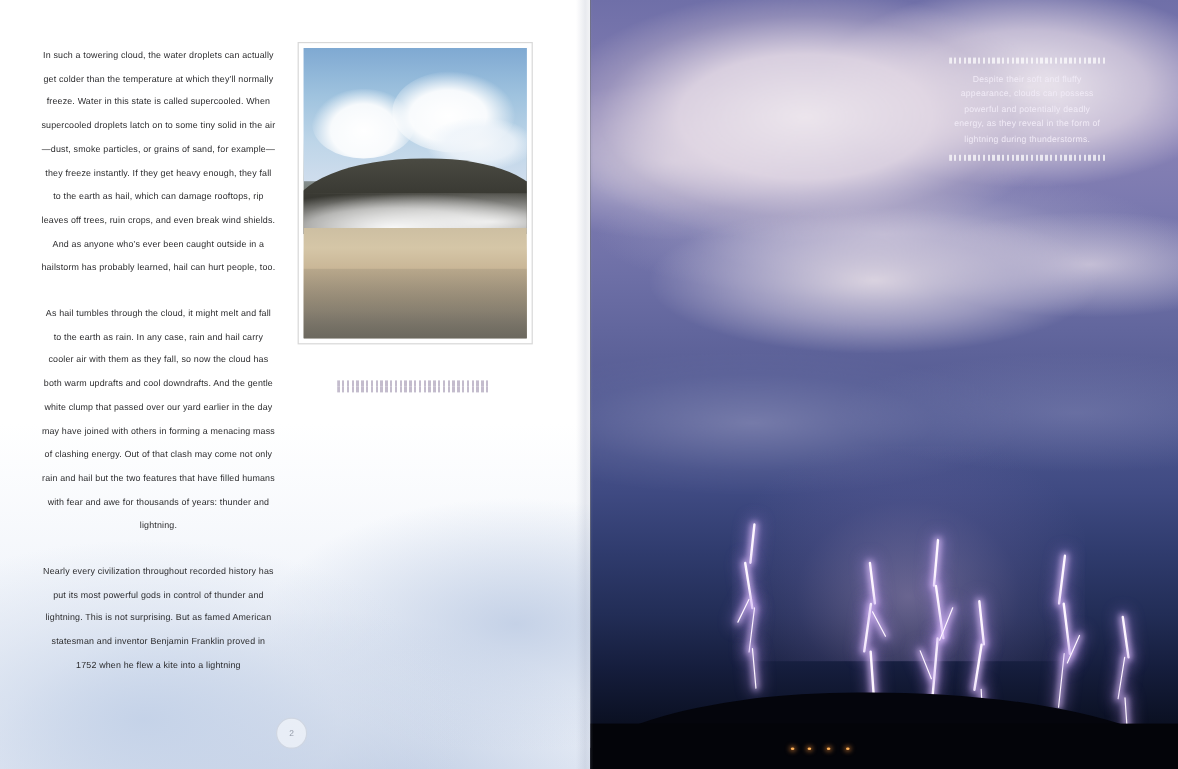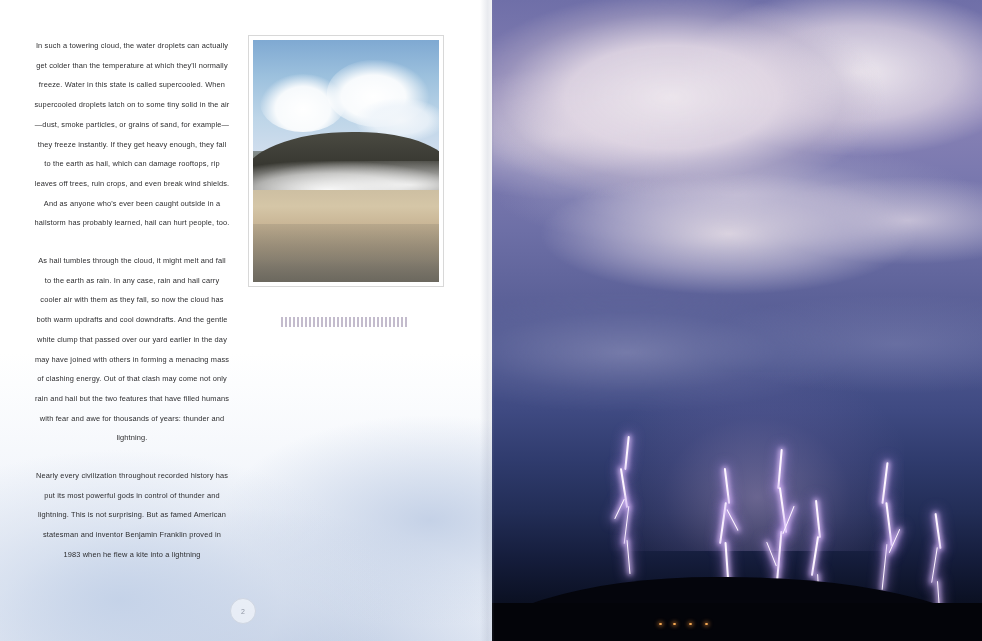--- a/index.html
+++ b/index.html
@@ -283,21 +283,21 @@
 <body>
 
 <div class="page">
 
   <div class="left-page">
     <div class="left-inner">
 
       <div class="body-col">
         <p>In such a towering cloud, the water droplets can actually get colder than the temperature at which they'll normally freeze. Water in this state is called supercooled. When supercooled droplets latch on to some tiny solid in the air—dust, smoke particles, or grains of sand, for example—they freeze instantly. If they get heavy enough, they fall to the earth as hail, which can damage rooftops, rip leaves off trees, ruin crops, and even break wind shields. And as anyone who's ever been caught outside in a hailstorm has probably learned, hail can hurt people, too.</p>
         <p>As hail tumbles through the cloud, it might melt and fall to the earth as rain. In any case, rain and hail carry cooler air with them as they fall, so now the cloud has both warm updrafts and cool downdrafts. And the gentle white clump that passed over our yard earlier in the day may have joined with others in forming a menacing mass of clashing energy. Out of that clash may come not only rain and hail but the two features that have filled humans with fear and awe for thousands of years: thunder and lightning.</p>
-        <p>Nearly every civilization throughout recorded history has put its most powerful gods in control of thunder and lightning. This is not surprising. But as famed American statesman and inventor Benjamin Franklin proved in 1983 when he flew a kite into a lightning</p>
+        <p>Nearly every civilization throughout recorded history has put its most powerful gods in control of thunder and lightning. This is not surprising. But as famed American statesman and inventor Benjamin Franklin proved in 1752 when he flew a kite into a lightning</p>
       </div>
 
       <div class="photo-frame">
         <div class="photo">
           <div class="ph-sky"></div>
           <div class="ph-cloud1"></div>
           <div class="ph-cloud2"></div>
           <div class="ph-cloud3"></div>
           <div class="ph-hill"></div>
           <div class="ph-steam"></div>
@@ -366,16 +366,21 @@
 
     <div class="rp-ground"></div>
     <div class="rp-ground2"></div>
     <div class="rp-lights">
       <i style="left:0;"></i>
         <i style="left:14px;"></i>
         <i style="left:30px;"></i>
         <i style="left:46px;"></i>
     </div>
 
+    <div class="rp-caption">
+      <div class="rp-cap-rule"></div>
+      <div class="rp-cap-text">Despite their soft and fluffy appearance, clouds can possess powerful and potentially deadly energy, as they reveal in the form of lightning during thunderstorms.</div>
+      <div class="rp-cap-rule"></div>
+    </div>
   </div>
 
   <div class="gutter-shadow"></div>
 </div>
 
 </body></html>

